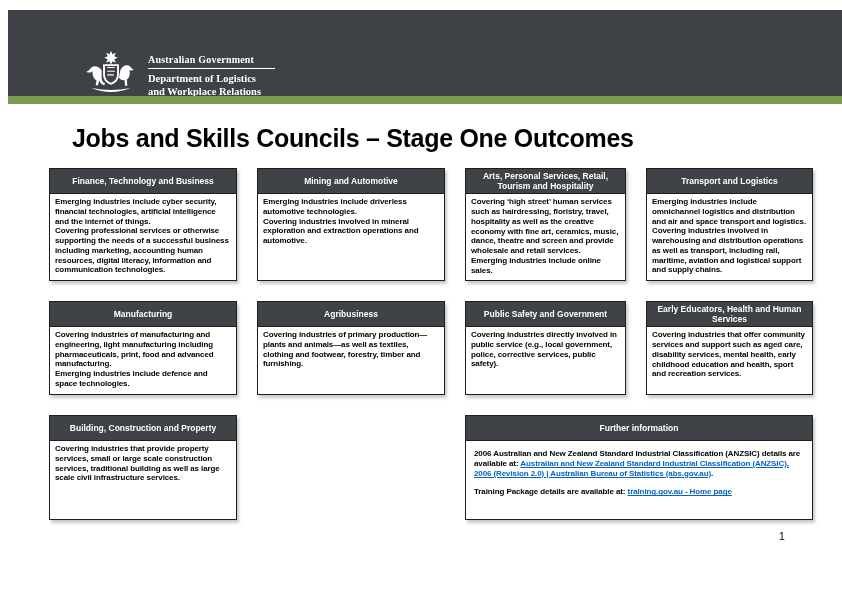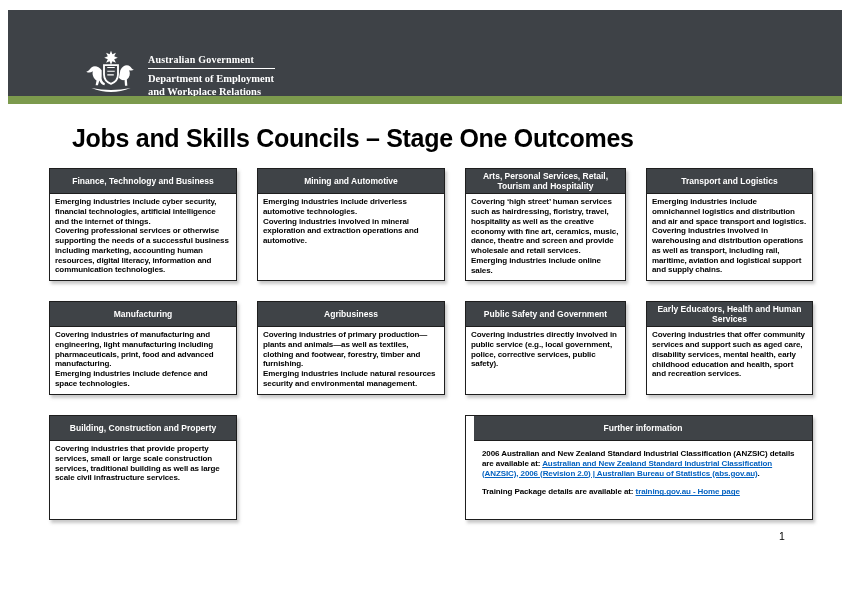--- a/index.html
+++ b/index.html
@@ -30,21 +30,21 @@
     box-shadow:2px 3px 3px rgba(110,110,110,.38);
     display:flex;flex-direction:column;overflow:hidden;
   }
   .card-header{
     background:#3f4347;color:#fff;font-weight:bold;font-size:8.5px;line-height:1.2;
     text-align:center;display:flex;align-items:center;justify-content:center;
     min-height:25px;padding:2px 8px;border-bottom:1px solid #1e1e1e;box-sizing:border-box;flex:0 0 auto;
   }
   .card-body{padding:3px 5px;font-size:8px;font-weight:bold;line-height:1.22;letter-spacing:-.1px;}
   .card-body p{margin:0;}
-  .card-further{grid-column:3/5;padding-left:8px;}
+  .card-further{grid-column:3/5;}
   .further-body{padding:8px 8px 4px 8px;}
   .further-body p{margin:0 0 9px 0;}
   .further-body a{color:#0563c1;text-decoration:underline;font-weight:bold;}
   
   .page-number{position:absolute;left:779px;top:530px;font-size:10.5px;}
 </style>
 </head>
 <body>
 
 <div class="top-band">
@@ -55,21 +55,21 @@
         <path d="M45 33 h30 v20 c0 11-7 17-15 20-8-3-15-9-15-20z" fill="none" stroke="#ffffff" stroke-width="4"></path>
         <path d="M52 38 h16 M52 46 h16 M52 54 h14" stroke="#ffffff" stroke-width="2.4" fill="none"></path>
         <path d="M40 44 c-6-9-16-11-22-6-4 3-5 8-11 9 5 3 10 2 14-1-2 8 2 16 8 20 l-2 10 h5 l3-10 c2 6 6 9 11 10 l1-4 c-6-3-8-9-7-15z"></path>
         <path d="M80 44 c5-11 15-13 21-8 3 3 4 6 8 7-3 2-7 2-10 1 3 8 1 15-5 20 l1 13 h-5 l-1-12 c-5 1-9-1-12-5z"></path>
         <path d="M18 82 q42 17 84 0 q-42 9 -84 0z"></path>
       </g>
     </svg>
     <div class="gov-text">
       <div class="gov-name">Australian Government</div>
       <div class="gov-divider"></div>
-      <div class="dept-line">Department of Employment</div>
+      <div class="dept-line">Department of Logistics</div>
       <div class="dept-line">and Workplace Relations</div>
     </div>
   </div>
 </div>
 <div class="green-stripe"></div>
 
 <div class="page-title">Jobs and Skills Councils – Stage One Outcomes</div>
 
 <div class="cards">
 
@@ -110,21 +110,20 @@
     <div class="card-body">
       <p>Covering industries of manufacturing and engineering, light manufacturing including pharmaceuticals, print, food and advanced manufacturing.</p>
       <p>Emerging industries include defence and space technologies.</p>
     </div>
   </div>
 
   <div class="card">
     <div class="card-header">Agribusiness</div>
     <div class="card-body">
       <p>Covering industries of primary production—plants and animals—as well as textiles, clothing and footwear, forestry, timber and furnishing.</p>
-      <p>Emerging industries include natural resources security and environmental management.</p>
     </div>
   </div>
 
 
   <div class="card">
     <div class="card-header">Public Safety and Government</div>
     <div class="card-body">
       <p>Covering industries directly involved in public service (e.g., local government, police, corrective services, public safety).</p>
     </div>
   </div>

